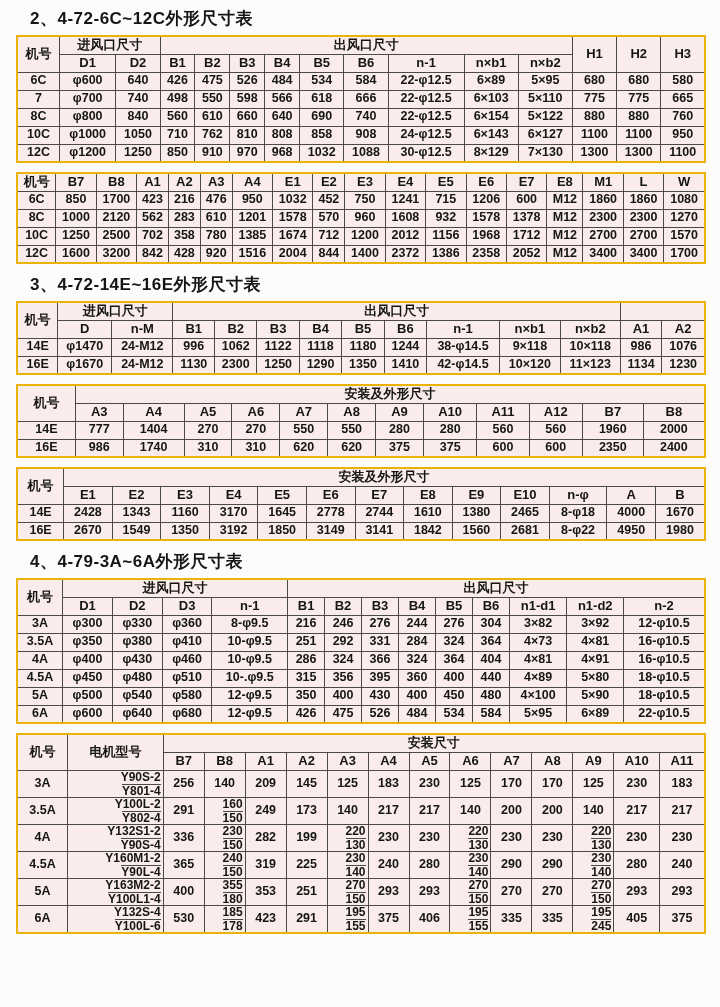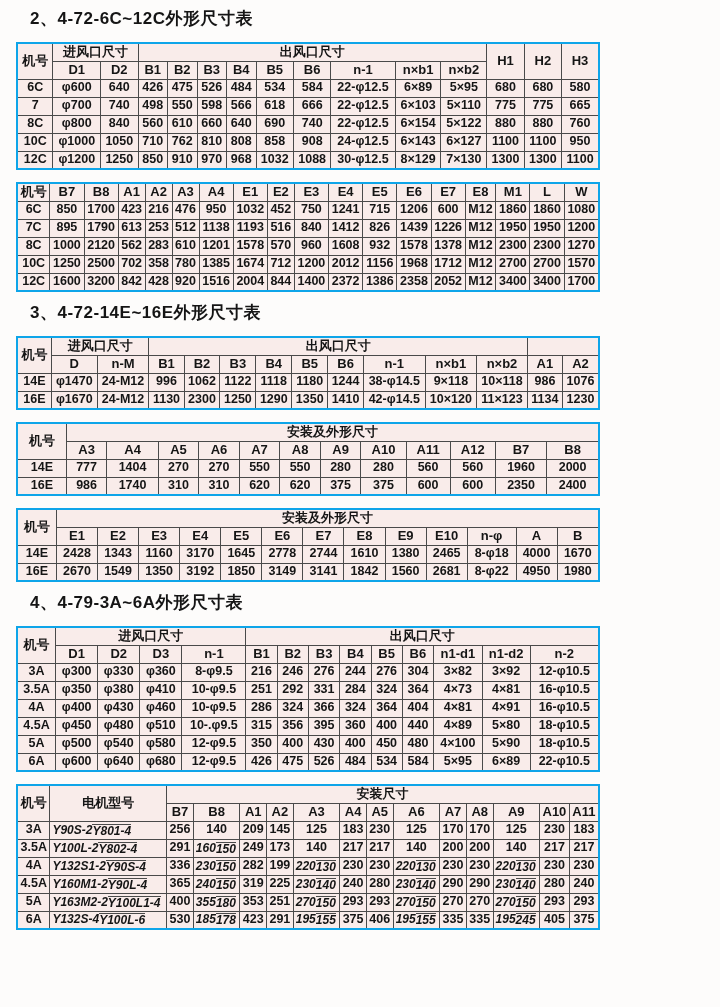--- a/index.html
+++ b/index.html
@@ -14,40 +14,40 @@
   .page { padding: 4px 14px 0 16px; }
   .sec-title {
     font-size: 17px;
     font-weight: bold;
     margin: 9px 0 5px 14px;
     letter-spacing: 0.5px;
     white-space: nowrap;
   }
   section:first-child .sec-title { margin-top: 3px; }
   table.dim-table {
-    width: 584px;
+    width: 690px;
     border-collapse: collapse;
-    border: 2px solid #0ea5e9;
-    margin: 12px 0 9px 0;
+    border: 2px solid #eab308;
+    margin: 5px 0 9px 0;
     table-layout: auto;
   }
   table.dim-table th, table.dim-table td {
     border: 1px solid #4a4a4a;
     background: #f9ecea;
     font-size: 12.5px;
     font-weight: bold;
     text-align: center;
     vertical-align: middle;
     padding: 0 2px;
     height: 18px;
     line-height: 1.05;
     white-space: nowrap;
   }
   table.dim-table thead th { font-size: 13px; }
-  .stack { display: flex; flex-direction: row; align-items: flex-end; font-style: italic; }
+  .stack { display: flex; flex-direction: column; align-items: flex-end; }
   .stack-line { height: 13px; line-height: 13px; font-size: 12px; }
   .stack-line + .stack-line { border-top: 1px solid #4a4a4a; }
 </style>
 </head>
 <body>
 
 <div class="page">
   <section>
     <h2 class="sec-title">2、4-72-6C~12C外形尺寸表</h2>
     <div class="tables">
@@ -201,40 +201,20 @@
               <td>1241</td>
               <td>715</td>
               <td>1206</td>
               <td>600</td>
               <td>M12</td>
               <td>1860</td>
               <td>1860</td>
               <td>1080</td>
             </tr>
             <tr>
-              <td>7C</td>
-              <td>895</td>
-              <td>1790</td>
-              <td>613</td>
-              <td>253</td>
-              <td>512</td>
-              <td>1138</td>
-              <td>1193</td>
-              <td>516</td>
-              <td>840</td>
-              <td>1412</td>
-              <td>826</td>
-              <td>1439</td>
-              <td>1226</td>
-              <td>M12</td>
-              <td>1950</td>
-              <td>1950</td>
-              <td>1200</td>
-            </tr>
-            <tr>
               <td>8C</td>
               <td>1000</td>
               <td>2120</td>
               <td>562</td>
               <td>283</td>
               <td>610</td>
               <td>1201</td>
               <td>1578</td>
               <td>570</td>
               <td>960</td>

